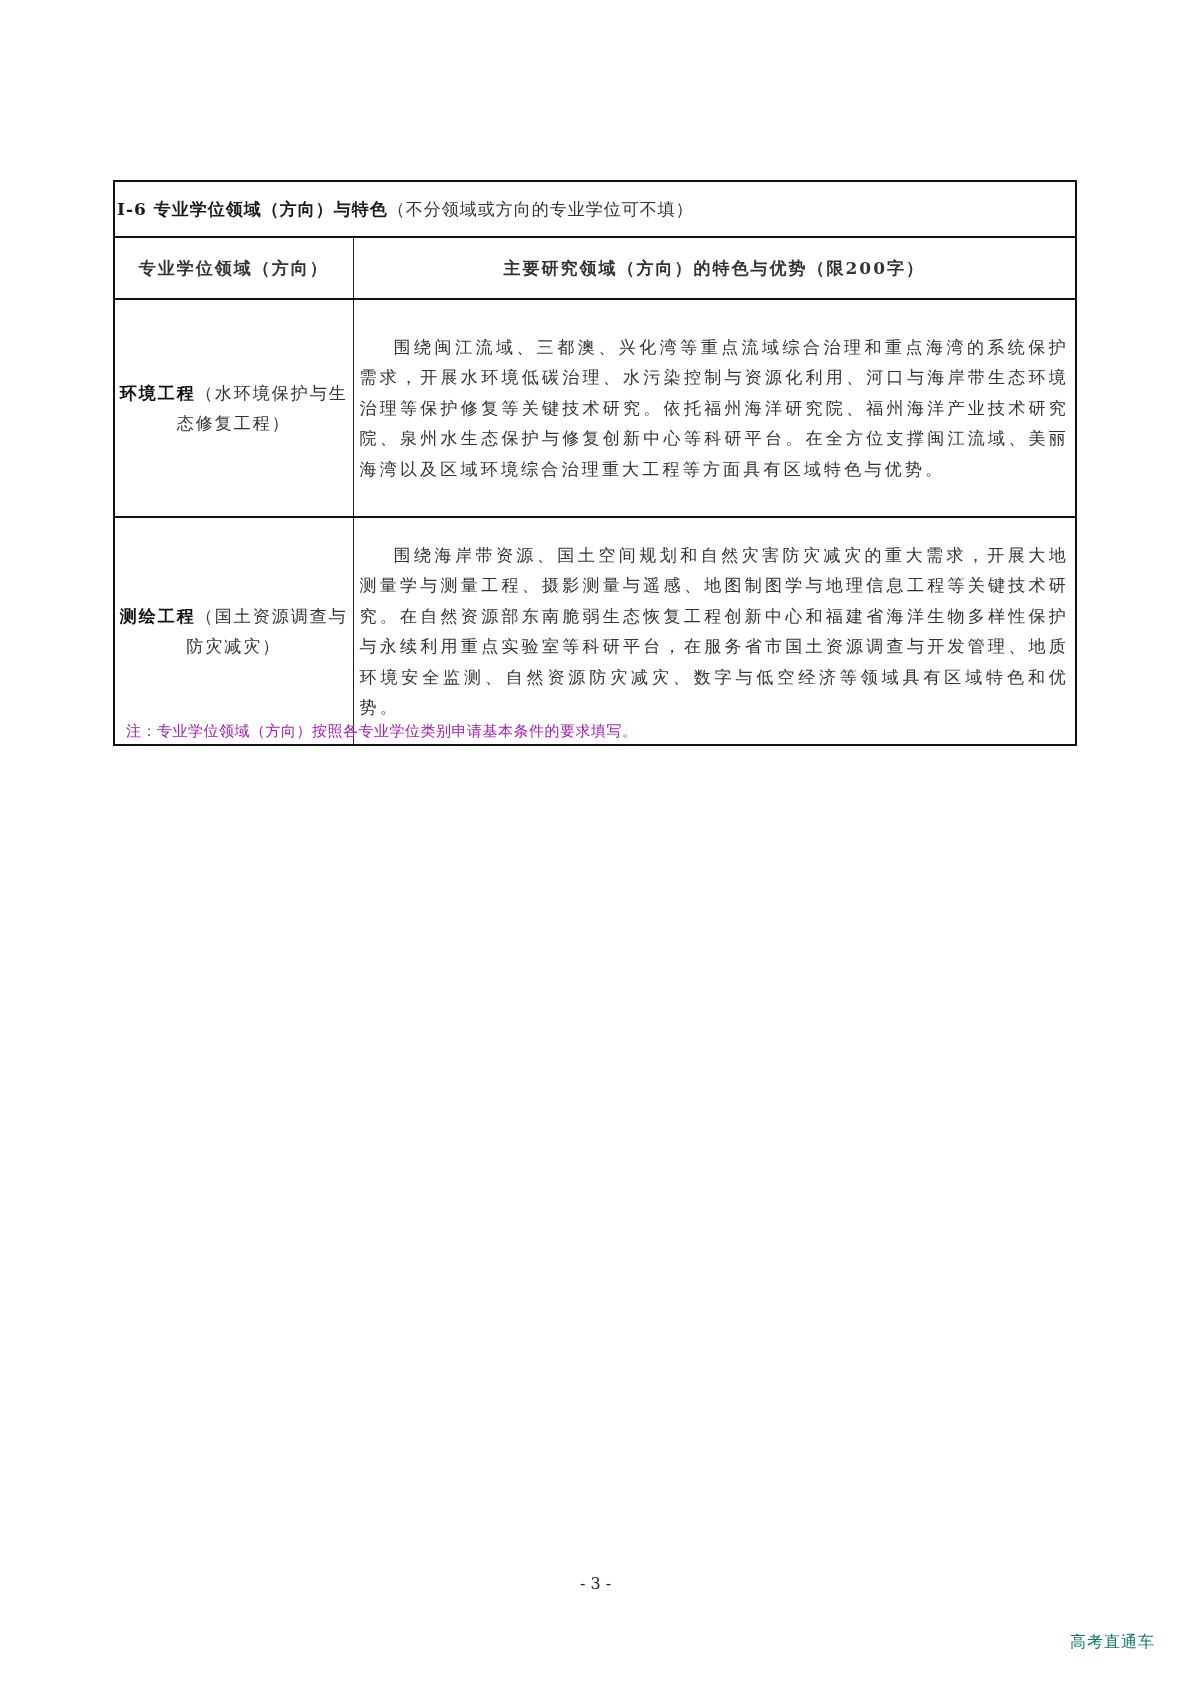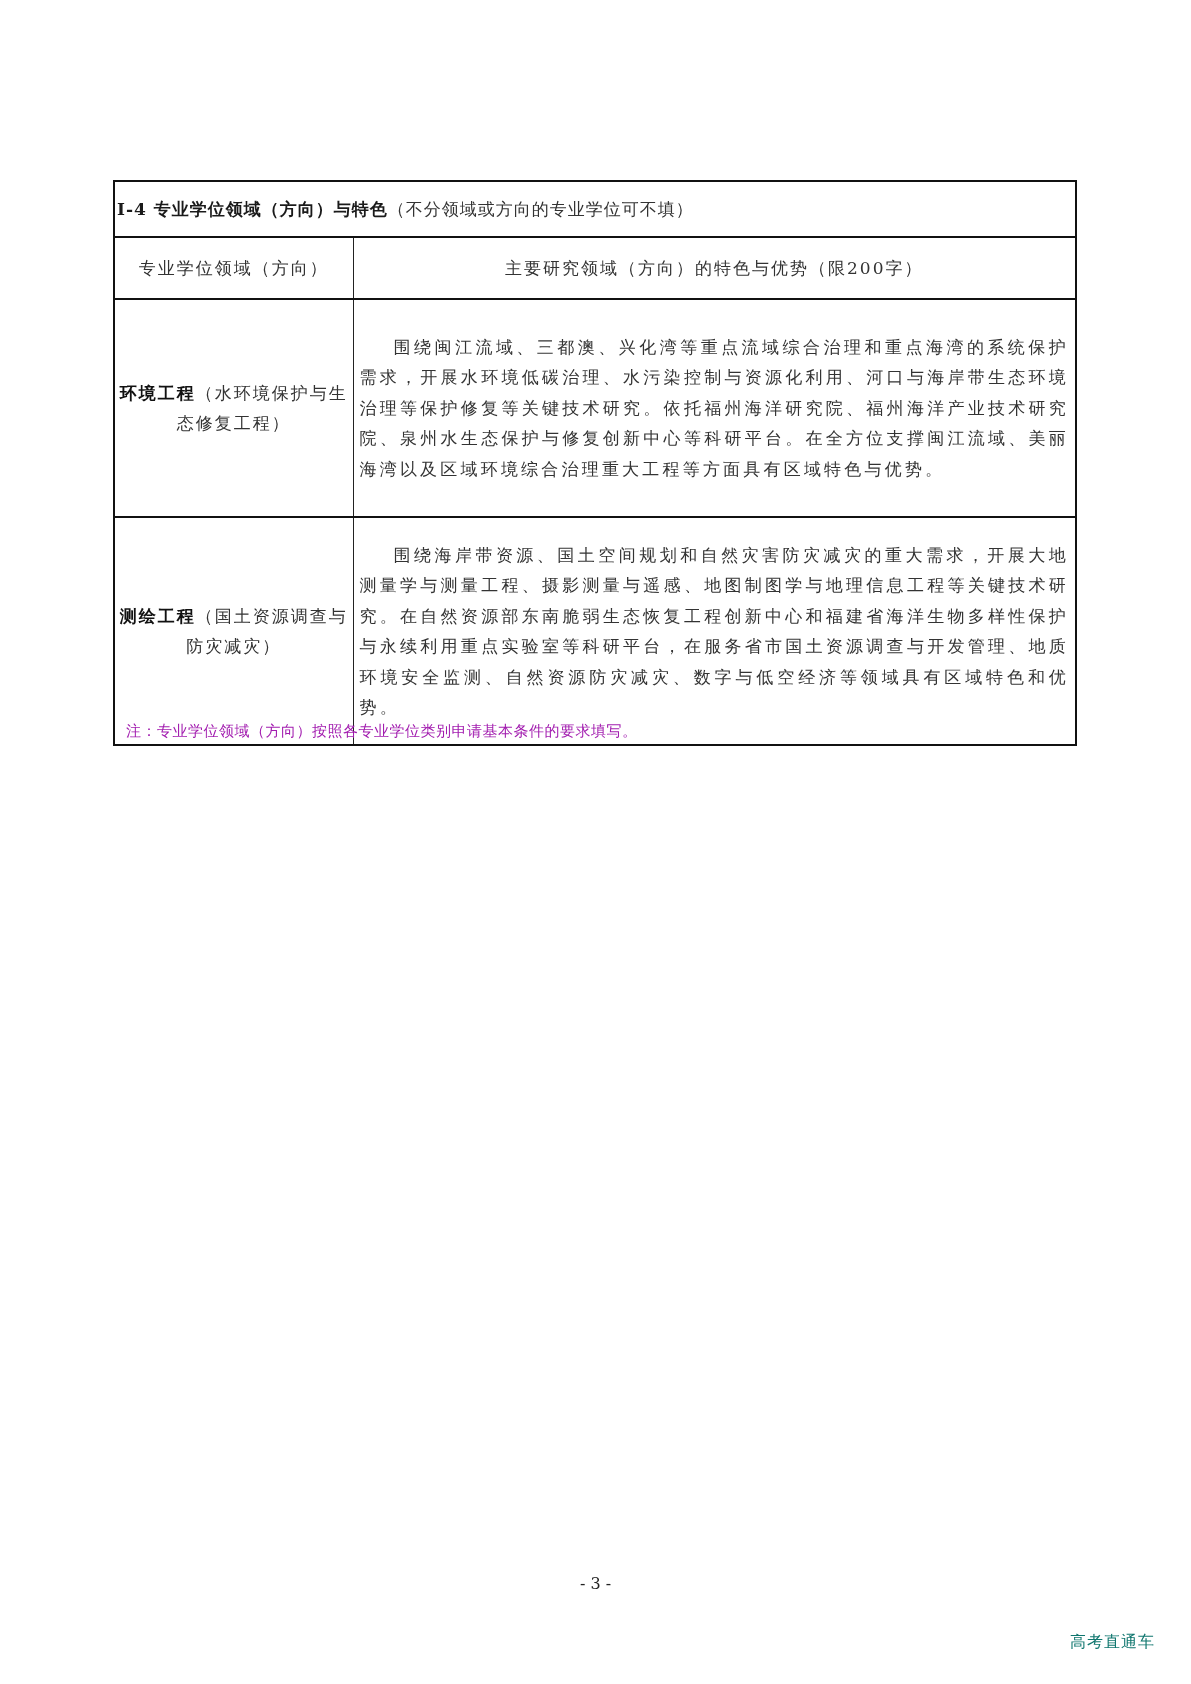--- a/index.html
+++ b/index.html
@@ -43,20 +43,21 @@
     .title-normal {
       color: #333;
     }
     .header-row td {
       height: 60px;
       text-align: center;
       font-size: 17px;
       letter-spacing: 2px;
       color: #333;
       border-bottom: 2px solid #111;
+      font-weight: bold;
     }
     .col-left { width: 239px; }
     .data-row td.field-cell {
       text-align: center;
       font-size: 17px;
       line-height: 30px;
       letter-spacing: 2px;
       padding: 6px 4px;
       color: #333;
     }
@@ -109,21 +110,21 @@
 <body>
 
 <table class="page-table">
   <colgroup>
     <col class="col-left">
     <col>
   </colgroup>
   <tbody>
       <tr class="title-row">
     <td colspan="2">
-      <span class="title-bold">I-4 专业学位领域（方向）与特色</span><span class="title-normal">（不分领域或方向的专业学位可不填）</span>
+      <span class="title-bold">I-6 专业学位领域（方向）与特色</span><span class="title-normal">（不分领域或方向的专业学位可不填）</span>
     </td>
   </tr>
   <tr class="header-row">
     <td>专业学位领域（方向）</td>
     <td>主要研究领域（方向）的特色与优势（限200字）</td>
   </tr>
   <tr class="data-row row-1">
     <td class="field-cell">
       <span class="field-bold">环境工程</span><span>（水环境保护与生态修复工程）</span>
     </td>

